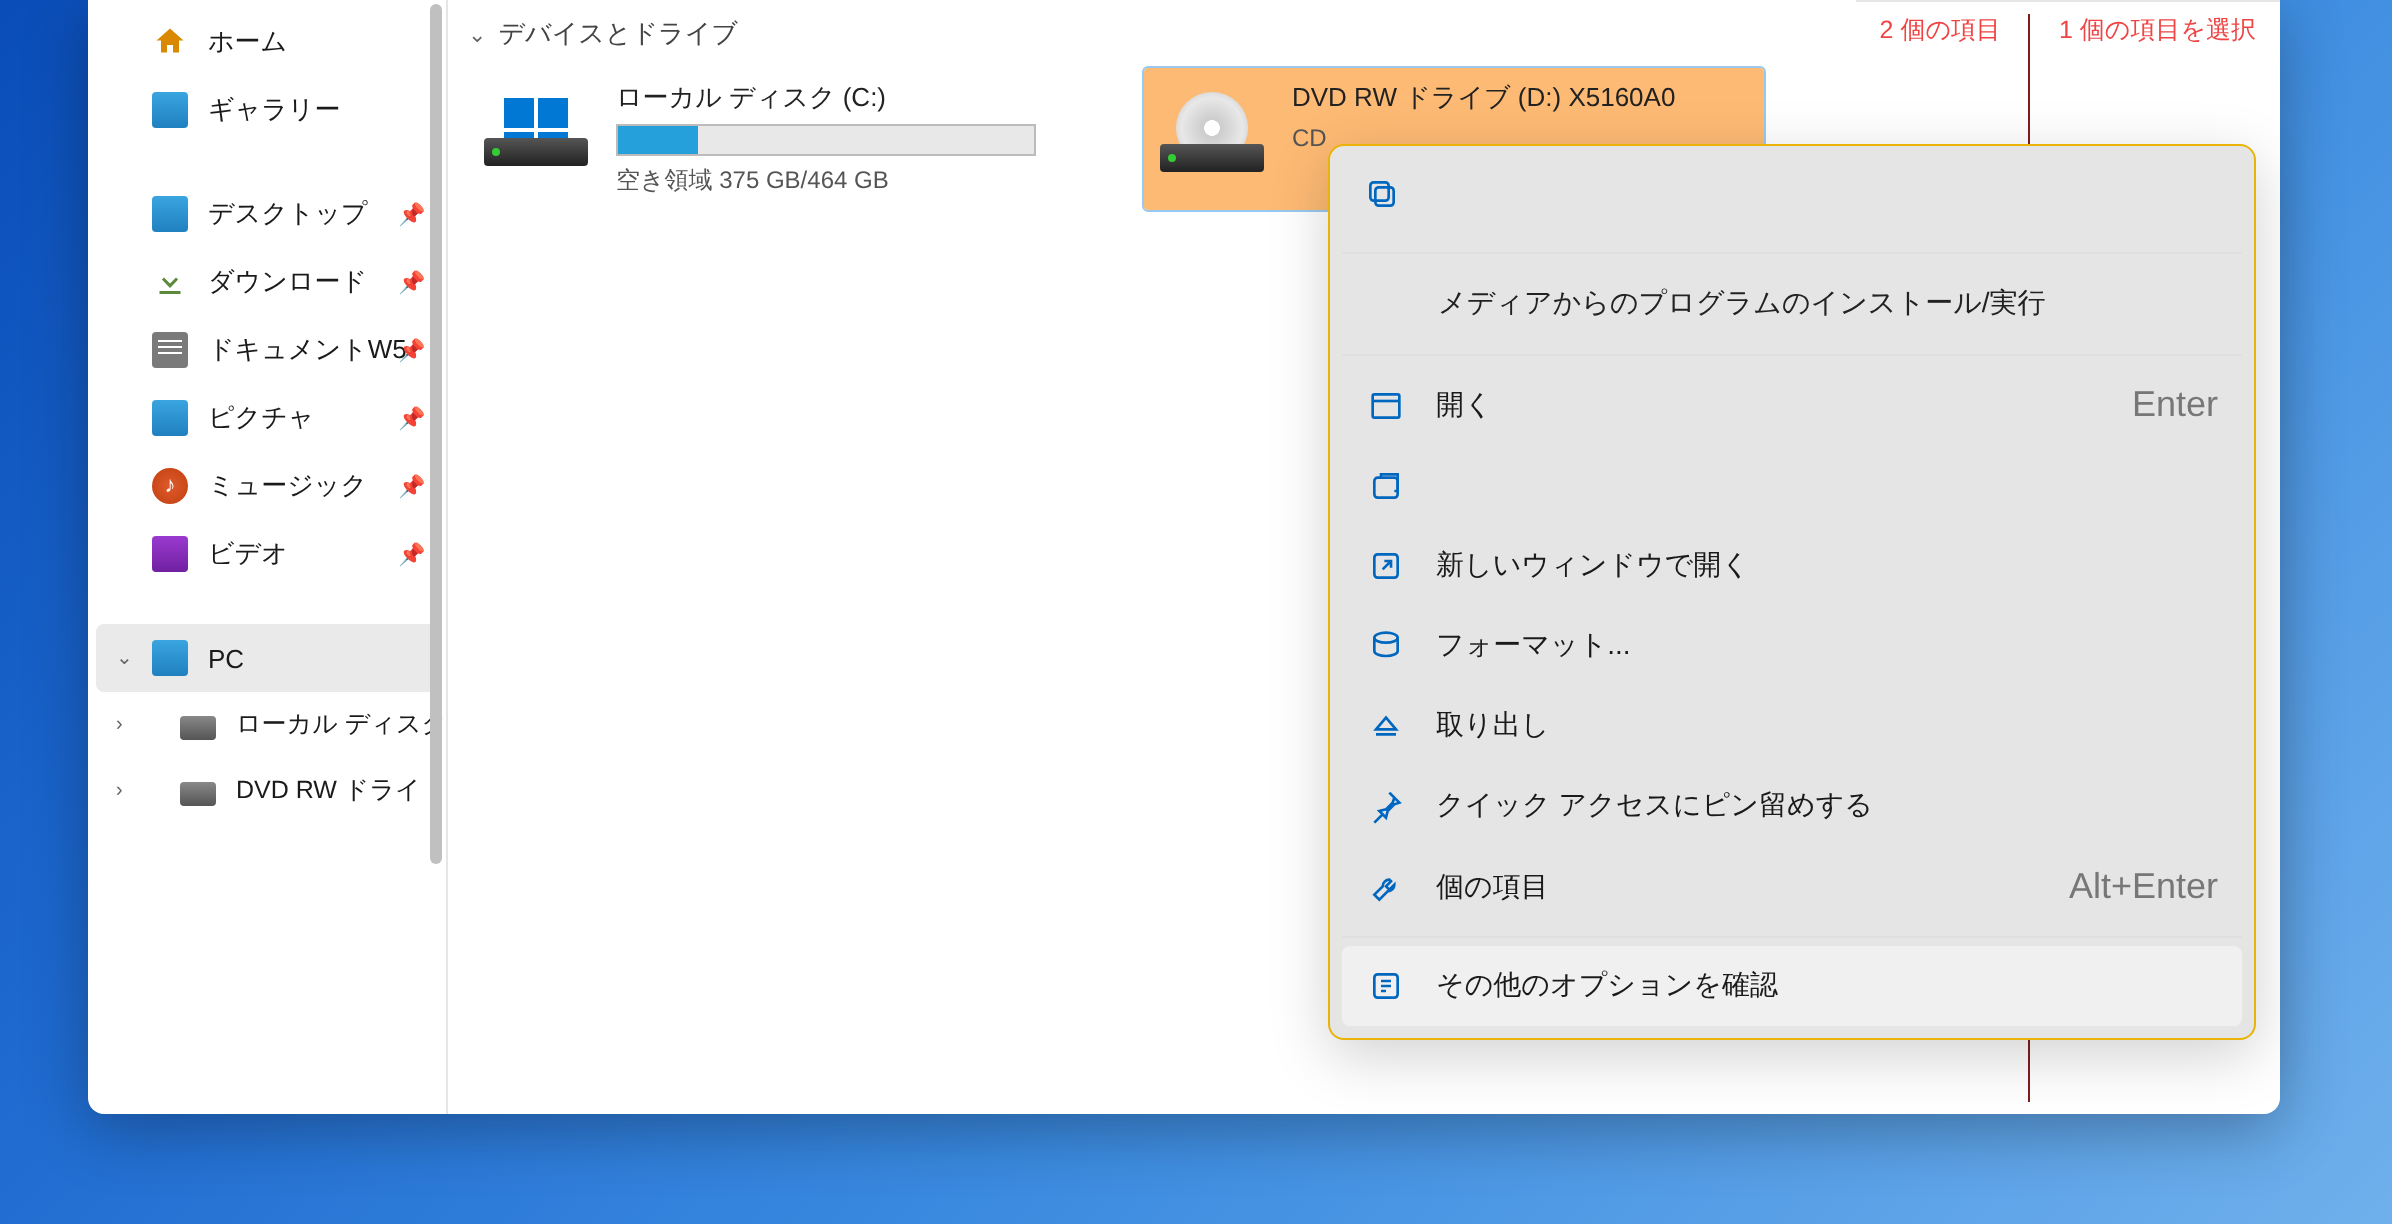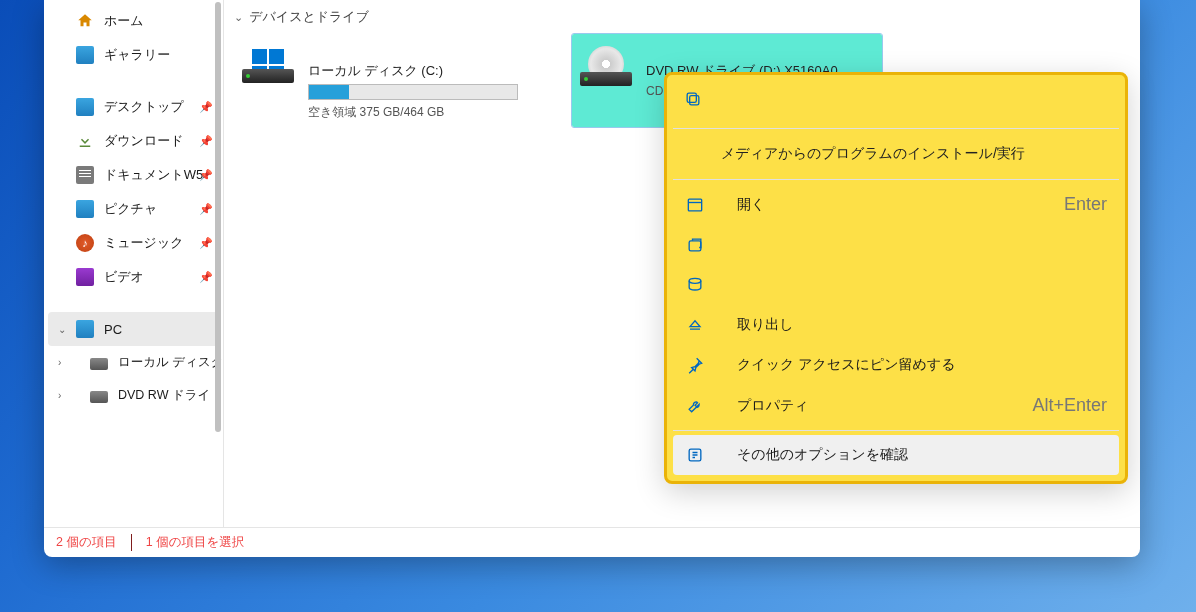--- a/index.html
+++ b/index.html
@@ -1,17 +1,17 @@
 <!DOCTYPE html>
 <html><head>
 <meta charset="utf-8">
 <style>
 * { margin: 0; padding: 0; box-sizing: border-box; font-family: "Segoe UI", "Yu Gothic UI", sans-serif; }
 body { width: 1196px; height: 612px; background: linear-gradient(135deg, #0a4db8 0%, #1e6ad0 30%, #3a8ae0 60%, #6fb0ec 100%); overflow: hidden; }
-.window { position: absolute; left: 44px; top: 0; width: 1096px; height: 557px; background: #fff; border-radius: 0 0 8px 8px; box-shadow: 0 8px 32px rgba(0,0,0,.3); display: flex; flex-direction: column; }
+.window { position: absolute; left: 44px; top: 0; width: 1096px; height: 557px; background: #fff; border-radius: 0 0 8px 8px; box-shadow: 0 8px 32px rgba(0,0,0,.3); display: flex; flex-direction: row; }
 .body { flex: 1; display: flex; overflow: hidden; }
 .sidebar { width: 180px; border-right: 1px solid #e5e5e5; padding: 4px 0; overflow: hidden; position: relative; }
 .scrollbar { position: absolute; right: 2px; top: 2px; width: 6px; height: 430px; background: #c0c0c0; border-radius: 3px; }
 .side-item { display: flex; align-items: center; gap: 10px; padding: 8px 12px 8px 32px; font-size: 13px; color: #1a1a1a; cursor: default; position: relative; }
 .side-item.selected { background: #eaeaea; border-radius: 4px; margin: 0 4px; padding-left: 28px; }
 .side-item.child { padding-left: 46px; font-size: 12.5px; white-space: nowrap; overflow: hidden; }
 .side-spacer { height: 18px; }
 .side-item .pin { position: absolute; right: 10px; color: #888; font-size: 11px; }
 .side-item .chev { position: absolute; left: 14px; color: #666; font-size: 10px; }
 .side-item.selected .chev { left: 10px; }
@@ -23,38 +23,38 @@
 .ico-doc { background: #7a7a7a; border-radius: 2px; position: relative; }
 .ico-doc::after { content:""; position:absolute; left:3px; top:4px; right:3px; height:1px; background:#fff; box-shadow: 0 3px 0 #fff, 0 6px 0 #fff; }
 .ico-music { background: radial-gradient(circle, #e05a2a, #c04010); border-radius: 50%; color:#fff; font-size:11px; text-align:center; line-height:18px; }
 .ico-video { background: linear-gradient(#9a3ad0,#7020a0); border-radius: 2px; }
 .ico-pc { background: linear-gradient(#3aa5e0,#2080c0); border-radius: 2px; }
 .ico-drive { background: linear-gradient(#888,#555); border-radius: 2px; width:18px; height:12px; margin-top:3px; }
 .main { flex: 1; padding: 4px 10px; position: relative; }
 .section-header { display: flex; align-items: center; gap: 6px; font-size: 13px; color: #444; padding: 4px 0 8px 0; }
 .drives { display: flex; gap: 28px; }
 .drive { display: flex; gap: 14px; width: 310px; padding: 6px 8px; border-radius: 2px; }
-.drive.selected { background: #5eead4; outline: 1px solid #99c9ee; }
+.drive.selected { background: #fdba74; outline: 1px solid #99c9ee; }
 .drive-icon { width: 52px; height: 52px; display: flex; flex-direction: column; align-items: center; justify-content: center; }
 .drive-icon .disc { width: 36px; height: 36px; border-radius: 50%; background: radial-gradient(circle, #fff 15%, #ccc 16%, #e8e8e8 60%, #bbb 100%); margin-bottom: -10px; }
 .drive-icon .win { width: 32px; height: 32px; display: grid; grid-template: 1fr 1fr / 1fr 1fr; gap: 2px; margin-bottom: -12px; }
 .drive-icon .win span { background: #0078d4; }
 .drive-icon .base { width: 52px; height: 14px; background: linear-gradient(#555,#222); border-radius: 2px; position: relative; }
 .drive-icon .base::before { content:""; position:absolute; left:4px; top:5px; width:4px; height:4px; background:#3c3; border-radius:50%; }
 .drive-info { flex: 1; font-size: 13px; color: #222; }
-.drive-name { margin-bottom: 4px; margin-top: 22px; }
+.drive-name { margin-bottom: 4px; }
 .drive-bar { width: 210px; height: 16px; background: #e8e8e8; border: 1px solid #bbb; margin-bottom: 4px; }
 .drive-bar-fill { height: 100%; background: #26a0da; }
 .drive-sub { font-size: 12px; color: #555; }
 .status { border-top: 1px solid #e5e5e5; padding: 6px 12px; font-size: 12.5px; color: #ef4444; display: flex; gap: 14px; }
 .status span + span { border-left: 1px solid #7f1d1d; padding-left: 14px; }
-.context-menu { position: absolute; left: 664px; top: 72px; width: 464px; background: #fde047; border: 3px solid #eab308; border-radius: 8px; box-shadow: 0 8px 30px rgba(0,0,0,.18); padding: 6px; font-size: 14px; color: #1a1a1a; }
+.context-menu { position: absolute; left: 664px; top: 72px; width: 464px; background: #e5e5e5; border: 1px solid #eab308; border-radius: 8px; box-shadow: 0 8px 30px rgba(0,0,0,.18); padding: 6px; font-size: 14px; color: #1a1a1a; }
 .cm-icon-row { padding: 8px 10px 12px 10px; }
 .cm-copy { width: 20px; height: 20px; display: inline-block; }
-.cm-item { display: flex; align-items: center; gap: 32px; padding: 10px 12px; border-radius: 4px; }
+.cm-item { display: flex; align-items: center; gap: 15px; padding: 10px 12px; border-radius: 4px; }
 .cm-item.hover { background: #f0f0f0; }
 .cm-item .cm-ico { width: 20px; height: 20px; color: #0067c0; flex: none; display:flex; align-items:center; justify-content:center; }
 .cm-item .cm-label { flex: 1; }
 .cm-item .cm-accel { color: #777; font-size: 18px; }
 .cm-sep { height: 1px; background: #e0e0e0; margin: 4px 0; }
 .cm-header { padding: 12px 12px 12px 48px; color: #222; }
 svg { width: 100%; height: 100%; }
 </style>
 </head>
 <body>
@@ -193,24 +193,34 @@
     <span class="cm-ico">
         <svg viewBox="0 0 24 24" fill="none" stroke="currentColor" stroke-width="1.6">
           <rect x="5" y="7" width="14" height="12" rx="2"></rect>
           <path d="M9 7V5h10v10h-2"></path>
         </svg>
       </span>
   </div>
   <div class="cm-item">
     <span class="cm-ico">
         <svg viewBox="0 0 24 24" fill="none" stroke="currentColor" stroke-width="1.6">
+          <rect x="5" y="5" width="14" height="14" rx="2"></rect>
+          <path d="M10 14l5-5M15 13V9h-4"></path>
+        </svg>
+      </span>
+    <span class="cm-label">新しいウィンドウで開く</span>
+  </div>
+  <div class="cm-item">
+    <span class="cm-ico">
+        <svg viewBox="0 0 24 24" fill="none" stroke="currentColor" stroke-width="1.6">
           <ellipse cx="12" cy="7" rx="7" ry="3"></ellipse>
           <path d="M5 7v8c0 1.7 3 3 7 3s7-1.3 7-3V7"></path>
         </svg>
       </span>
+    <span class="cm-label">フォーマット...</span>
   </div>
   <div class="cm-item">
     <span class="cm-ico">
         <svg viewBox="0 0 24 24" fill="none" stroke="currentColor" stroke-width="1.6">
           <path d="M6 14l6-7 6 7H6zM6 17h12"></path>
         </svg>
       </span>
     <span class="cm-label">取り出し</span>
   </div>
   <div class="cm-item">
@@ -220,21 +230,21 @@
         </svg>
       </span>
     <span class="cm-label">クイック アクセスにピン留めする</span>
   </div>
   <div class="cm-item">
     <span class="cm-ico">
         <svg viewBox="0 0 24 24" fill="none" stroke="currentColor" stroke-width="1.6">
           <path d="M14 7a4 4 0 00-4 4l-5 5 3 3 5-5a4 4 0 004-4l-3 3-2-2 3-3z"></path>
         </svg>
       </span>
-    <span class="cm-label">プロパティ</span>
+    <span class="cm-label">個の項目</span>
     <span class="cm-accel">Alt+Enter</span>
   </div>
   <div class="cm-sep"></div>
   <div class="cm-item hover">
     <span class="cm-ico">
         <svg viewBox="0 0 24 24" fill="none" stroke="currentColor" stroke-width="1.6">
           <rect x="5" y="5" width="14" height="14" rx="2"></rect>
           <path d="M9 9h6M9 12h6M9 15h3"></path>
         </svg>
       </span>

